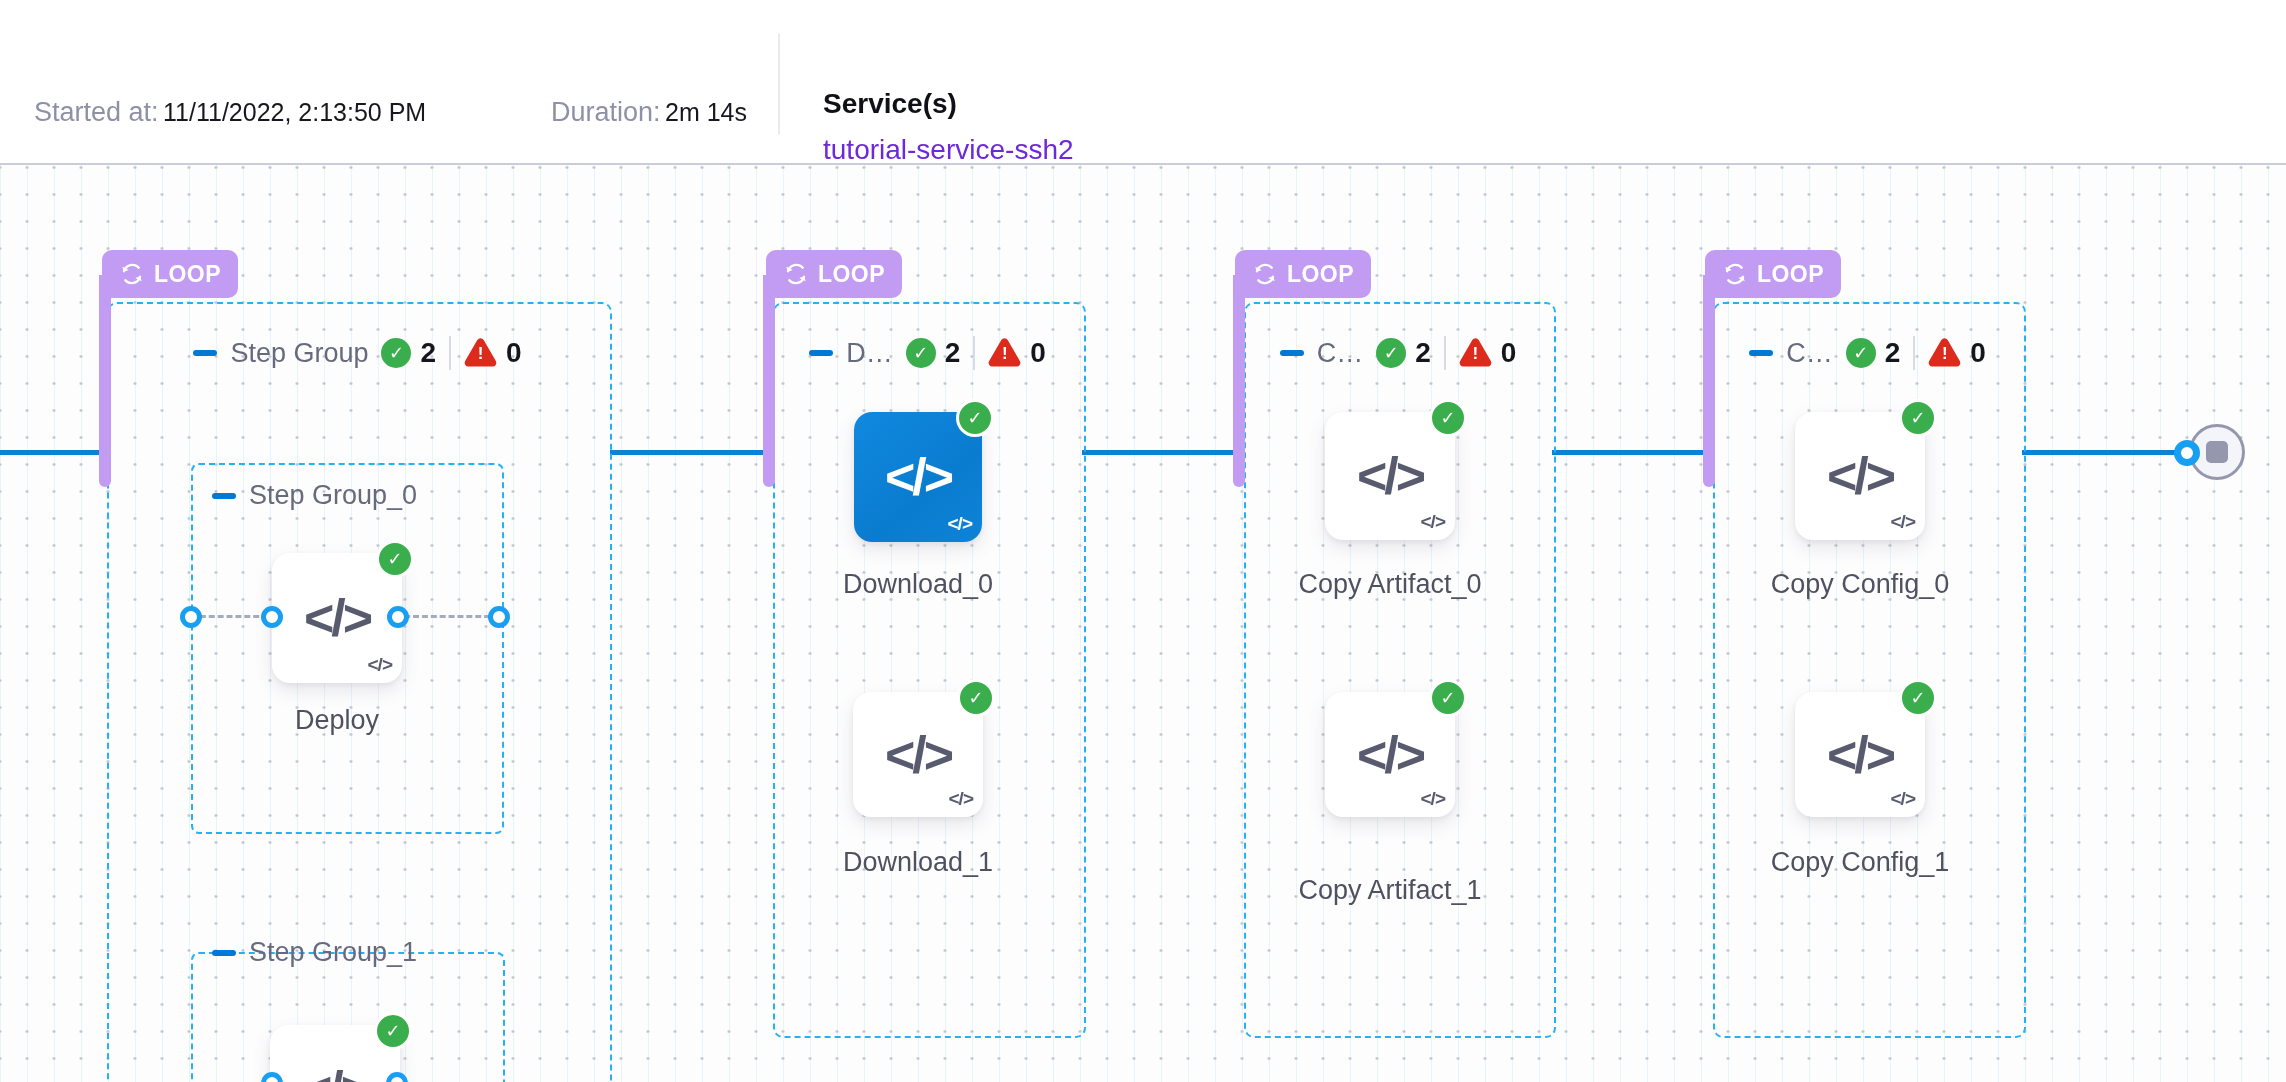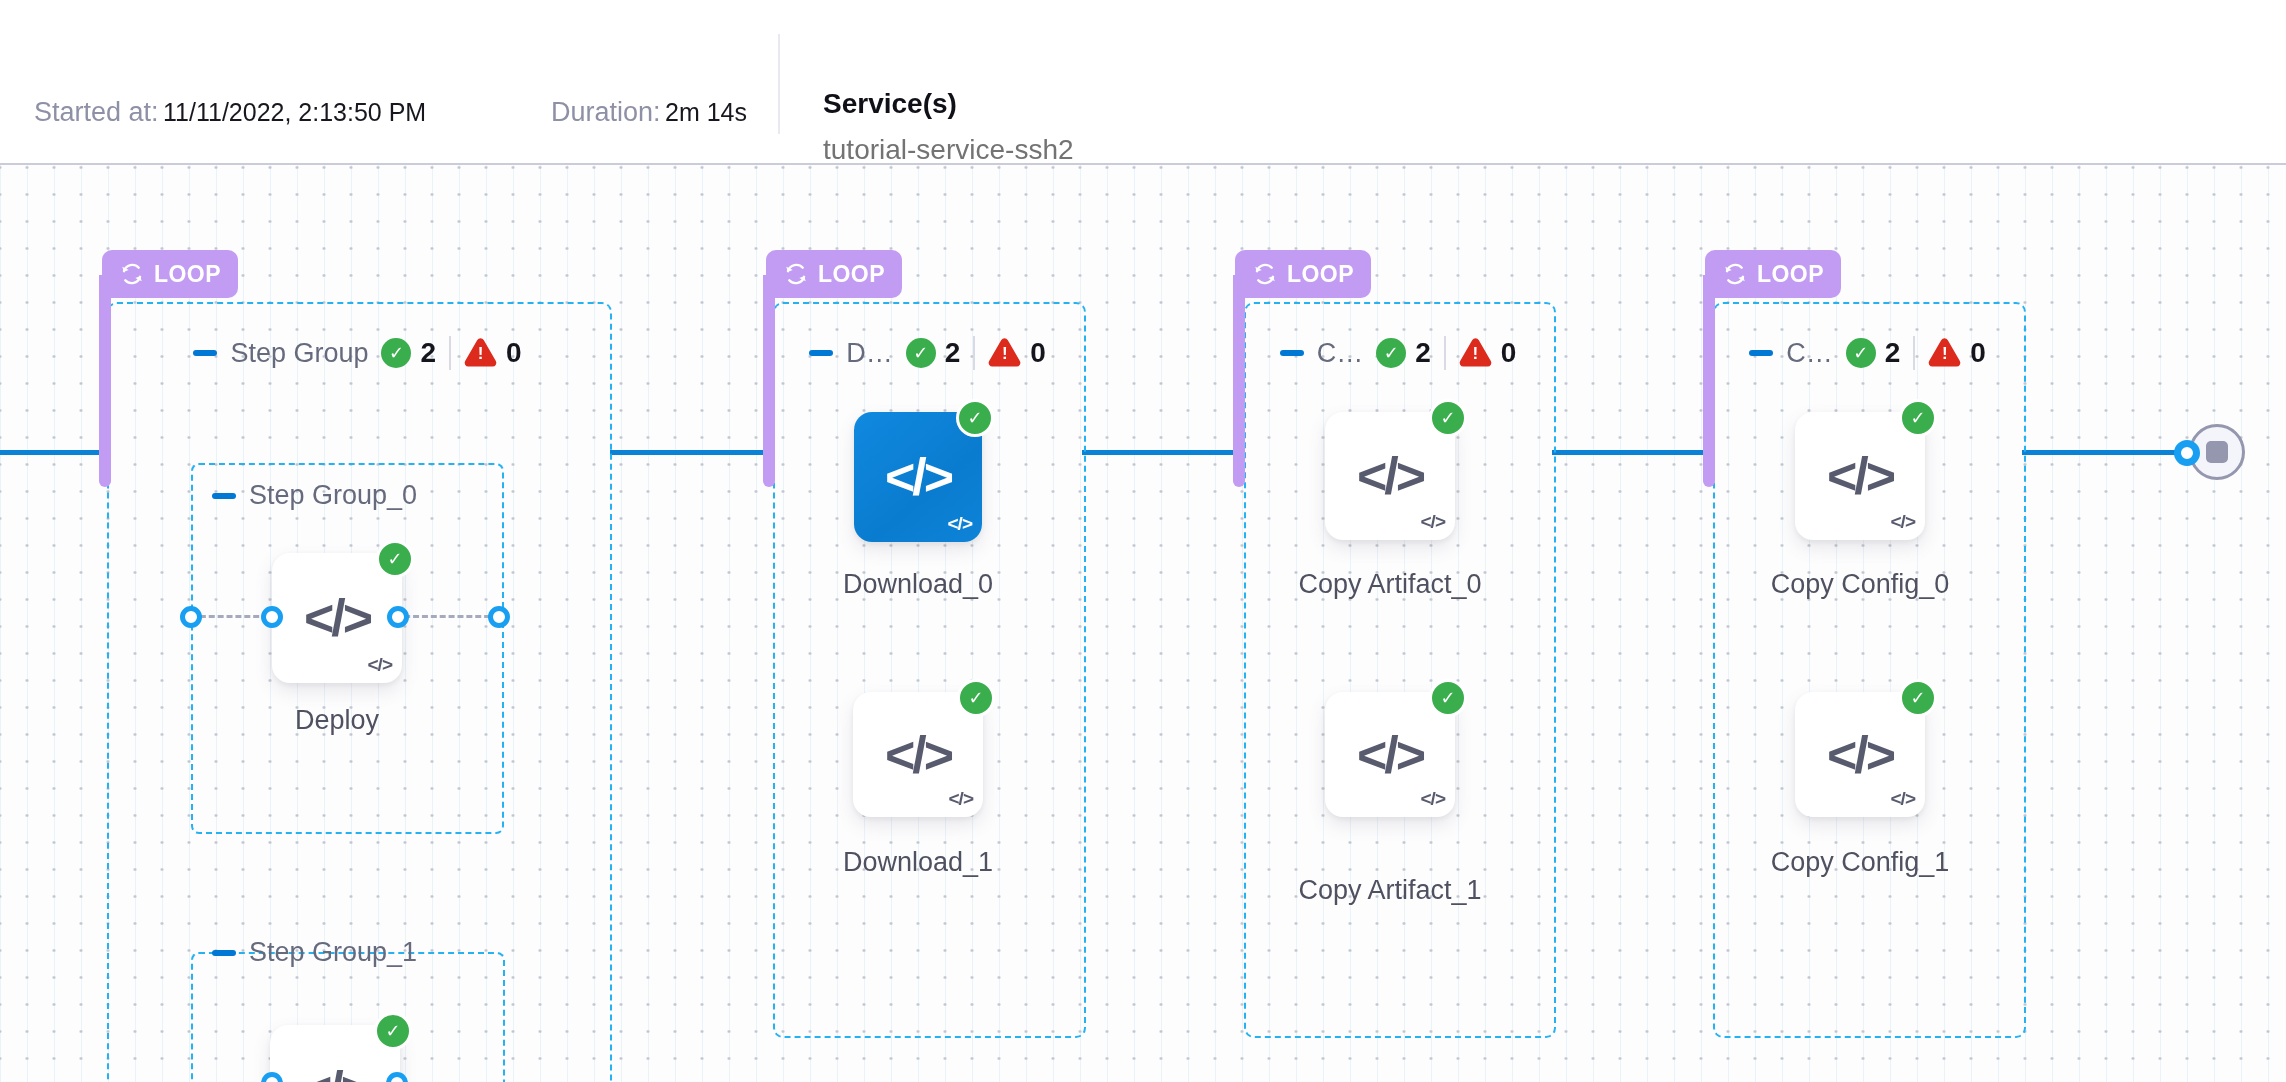--- a/index.html
+++ b/index.html
@@ -7,21 +7,21 @@
 
   
   .stage-header{position:absolute;left:0;top:0;width:2286px;height:163px;background:#ffffff;border-bottom:2px solid #cbccd9;z-index:10;}
   .stage-title{position:absolute;left:34px;top:16px;font-size:33px;font-weight:700;color:#17171f;}
   .meta-label{font-size:27px;color:#8e90a6;}
   .meta-value{font-size:25px;color:#17171f;}
   .started-row{position:absolute;left:34px;top:97px;white-space:nowrap;}
   .duration-row{position:absolute;left:551px;top:97px;white-space:nowrap;}
   .header-vdivider{position:absolute;left:778px;top:34px;width:2px;height:100px;background:#e9e9f1;}
   .info-block-label{font-size:28px;font-weight:700;color:#101018;}
-  .info-link{font-size:28px;color:#737373;cursor:pointer;}
+  .info-link{font-size:28px;color:#6d28d9;cursor:pointer;}
   .services-block{position:absolute;left:823px;top:60px;margin-top:28px;}
   .env-block{position:absolute;left:1400px;top:60px;}
   .info-block-label{display:block;margin-bottom:14px;}
 
   
   .canvas{position:absolute;left:0;top:165px;width:2286px;height:917px;overflow:hidden;
     background-color:#fdfdfe;
     background-image:
       radial-gradient(circle,#c3c6d0 1.3px,rgba(0,0,0,0) 1.5px),
       linear-gradient(90deg,#e9f3fa 1px,rgba(0,0,0,0) 1px);

